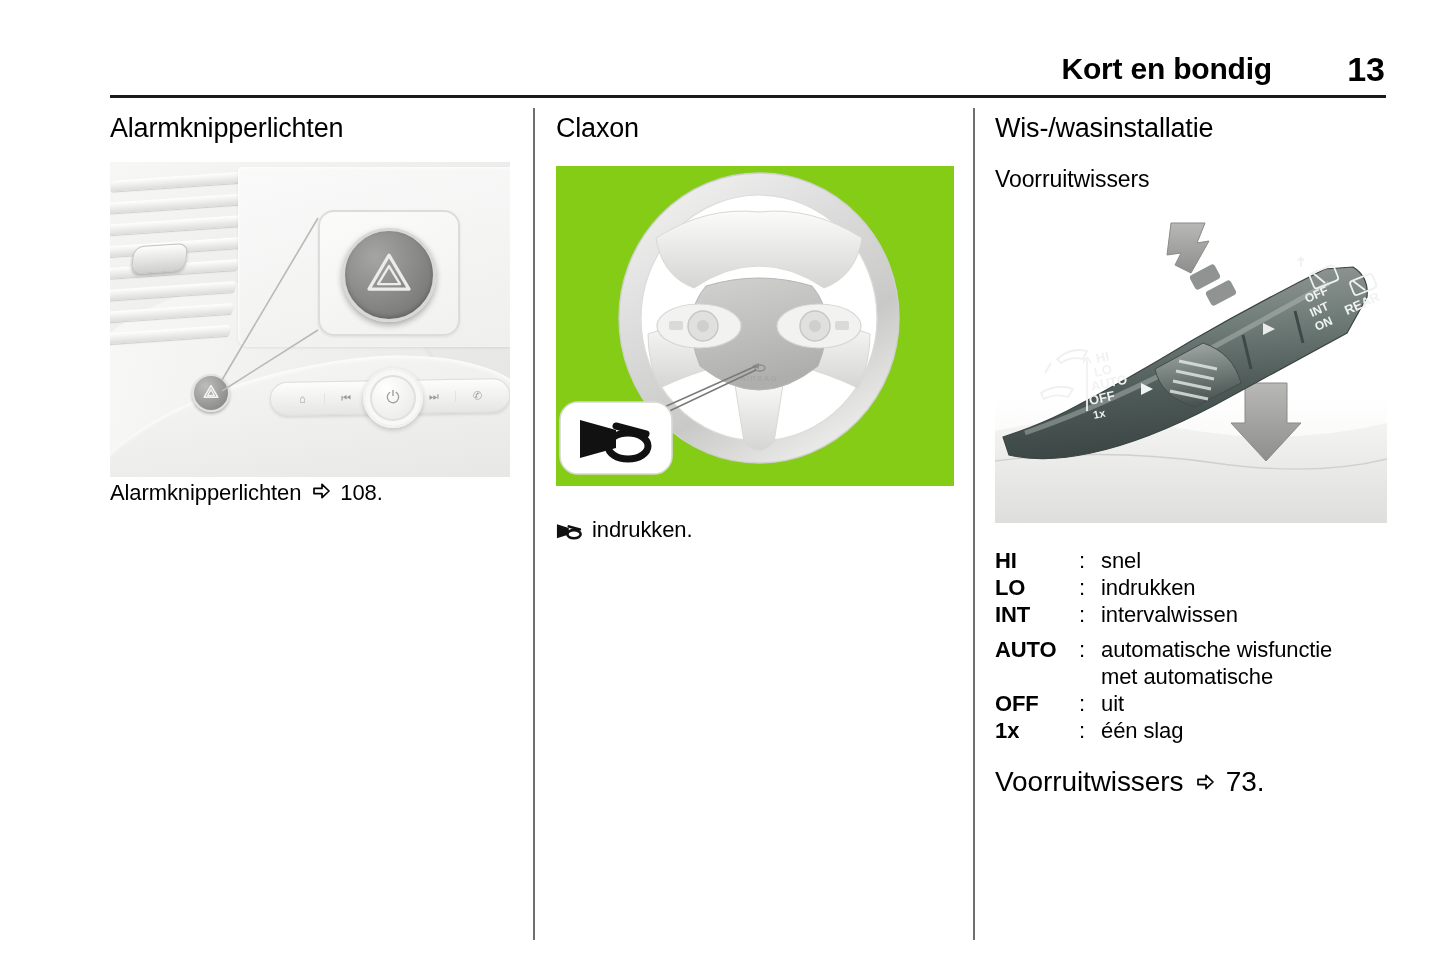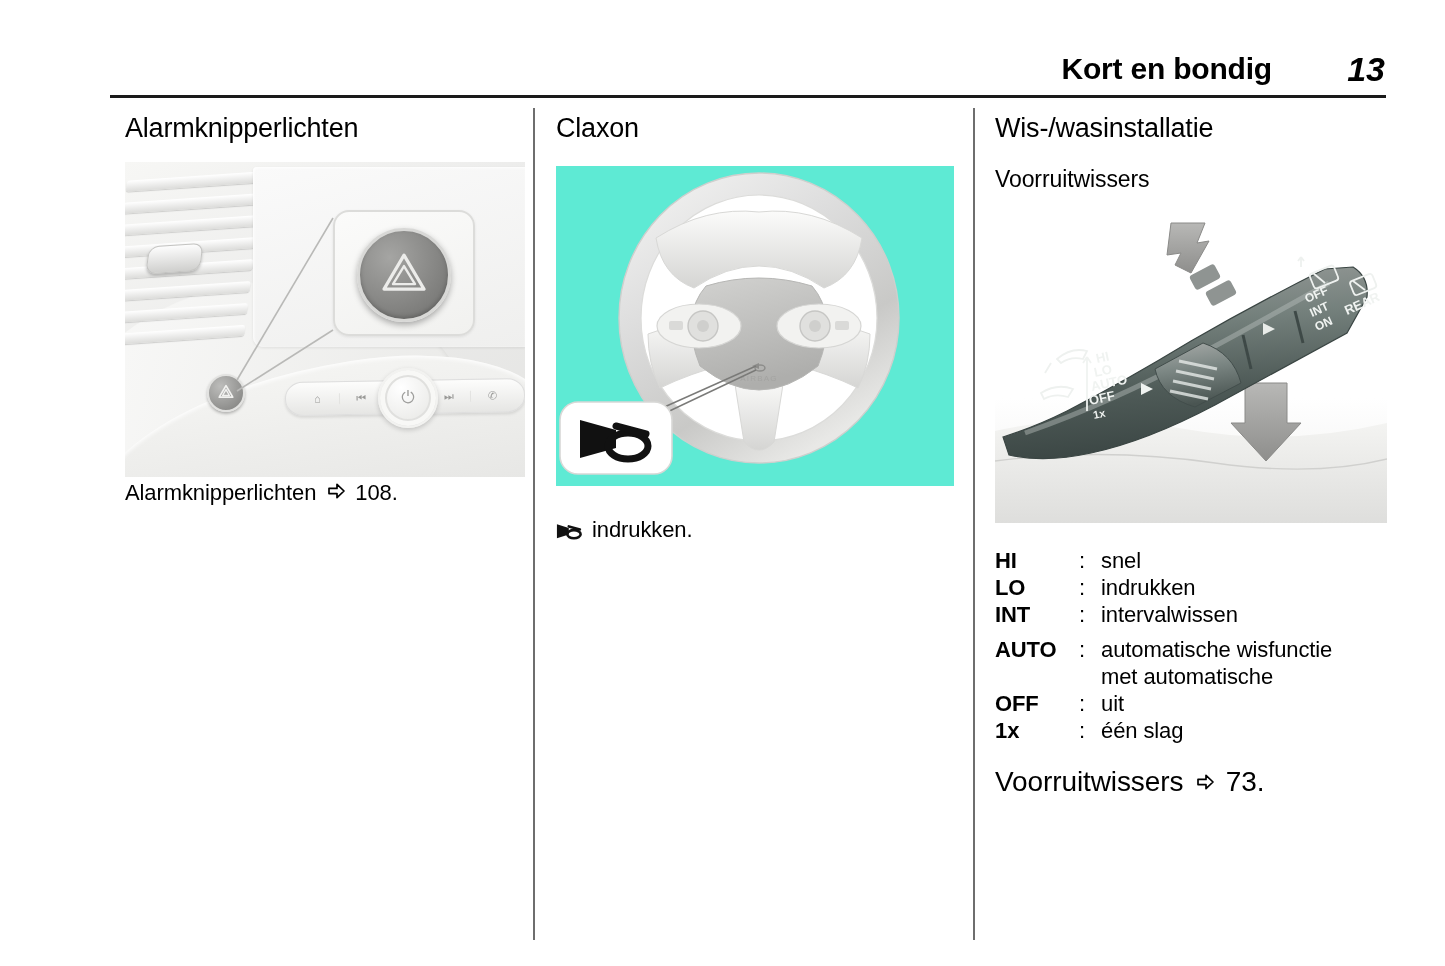--- a/index.html
+++ b/index.html
@@ -16,30 +16,30 @@
   
   .header{
     position:absolute;left:110px;top:34px;width:1275px;height:46px;
   }
   .header-title{
     position:absolute;right:113px;top:0;
     font-size:30px;font-weight:bold;letter-spacing:-0.2px;white-space:nowrap;
   }
   .header-pageno{
     position:absolute;right:0;top:-2px;
-    font-size:34px;font-weight:bold;font-style:italic;
+    font-size:34px;font-weight:bold;
   }
   .header-rule{
     position:absolute;left:110px;top:77px;width:1276px;height:3px;
     background:#1a1a1a;
   }
 
   
   .col{position:absolute;top:95px;}
-  .col-left{left:110px;width:410px;margin-left:15px;}
+  .col-left{left:110px;width:410px;}
   .col-mid{left:556px;width:400px;}
   .col-right{left:995px;width:392px;}
 
   .divider{position:absolute;top:90px;width:2px;height:832px;background:#6e6e6e;}
   .divider-1{left:533px;}
   .divider-2{left:973px;}
 
   h1.heading{
     margin:0;font-size:27px;font-weight:normal;letter-spacing:-0.2px;
     line-height:1.15;
@@ -141,21 +141,21 @@
     position:absolute;left:253px;top:206px;width:56px;height:56px;border-radius:50%;
     background:radial-gradient(circle at 38% 32%,#ffffff,#ededeb 62%,#dcdcda);
     border:2px solid #f2f2f0;
     box-shadow:0 2px 5px rgba(0,0,0,.18), inset 0 0 0 5px #f8f8f6, inset 0 0 0 7px #e0e0de;
     display:flex;align-items:center;justify-content:center;
     font-size:17px;color:#9e9e9c;
   }
 
   
   .fig-wheel{
-    margin-top:22px;width:398px;height:320px;background:#5eead4;
+    margin-top:22px;width:398px;height:320px;background:#84cc16;
   }
 
   
   .fig-stalk{
     margin-top:18px;width:392px;height:312px;
     background:linear-gradient(180deg,#ffffff 60%,#eeeeec 100%);
   }
 
   
   .deflist{margin-top:24px;}

